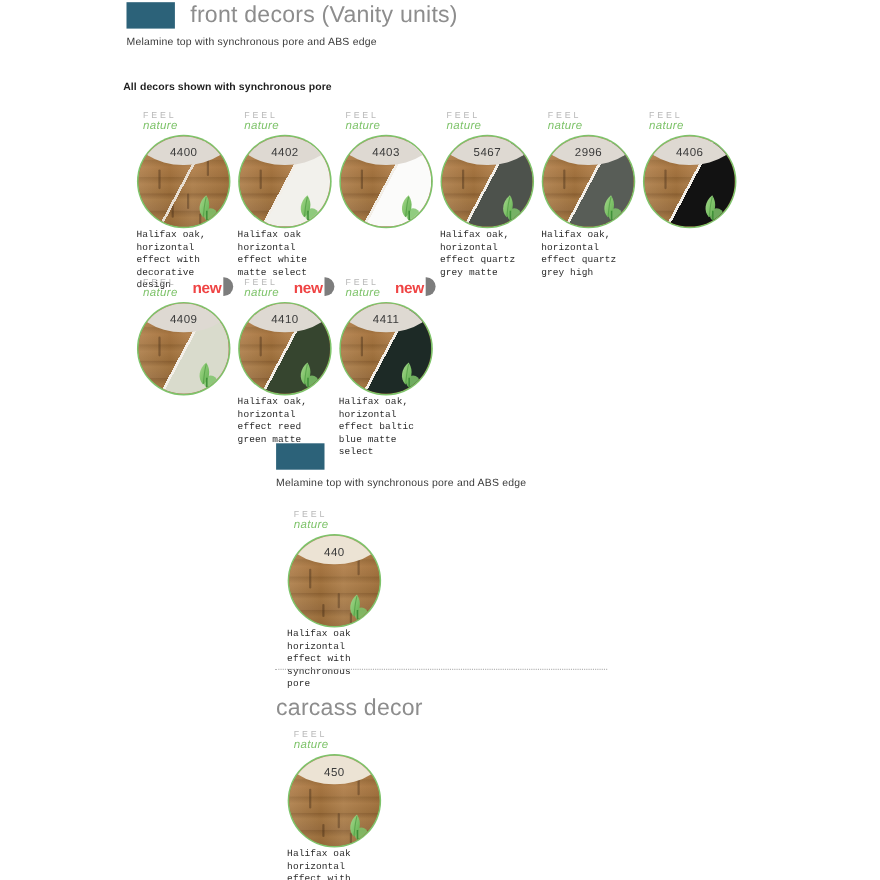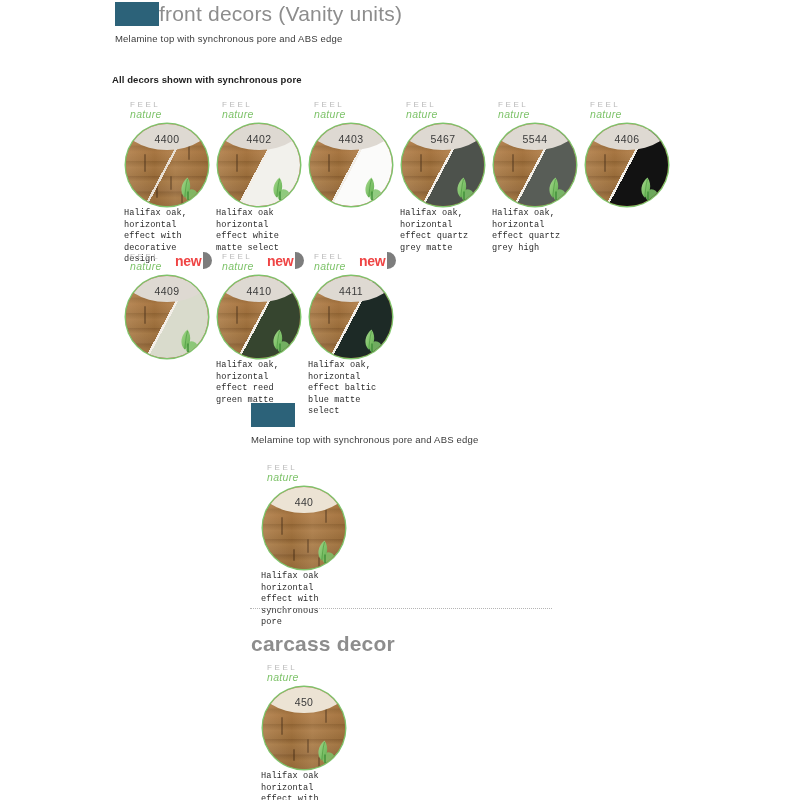--- a/index.html
+++ b/index.html
@@ -7,34 +7,34 @@
     width:800px;height:800px;
     background:#ffffff;
     font-family:"Liberation Sans", sans-serif;
     color:#2b2b2b;
     position:relative;
     overflow:hidden;
   }
   .page{position:relative;width:800px;height:800px;}
 
   
-  .section-head{display:flex;align-items:center;}
+  .section-head{display:flex;align-items:center;gap:14px;}
   .teal-square{width:44px;height:24px;background:#2c6279;flex:0 0 auto;}
   .section-title{
     font-size:21px;font-weight:400;color:#8d8d8d;
     letter-spacing:.2px;white-space:nowrap;
   }
   .section-sub{
     font-size:9.5px;color:#3a3a3a;letter-spacing:.2px;margin-top:7px;
   }
   .note-bold{
     font-size:9.5px;font-weight:bold;color:#1d1d1d;letter-spacing:.1px;
   }
   .plain-title{
-    font-size:21px;font-weight:700;color:#8d8d8d;letter-spacing:.2px;
+    font-size:21px;font-weight:400;color:#8d8d8d;letter-spacing:.2px;
   }
 
   
   .grid{display:flex;}
   .item{width:92px;flex:0 0 auto;position:relative;}
   .feel-logo{height:22px;position:relative;margin-left:6px;}
   .feel-word{
     font-size:8px;color:#b9b9b9;letter-spacing:2.6px;line-height:9px;
     font-weight:400;
   }
@@ -274,21 +274,21 @@
       <div class="circle">
         <div class="wood">
               <span class="grain" style="left:18px;top:30px;height:18px"></span>
               <span class="grain" style="left:44px;top:52px;height:14px"></span>
               <span class="grain" style="left:62px;top:16px;height:20px"></span>
               <span class="grain" style="left:30px;top:62px;height:12px"></span>
               <span class="grain" style="left:55px;top:70px;height:10px"></span>
             </div>
         <div class="panel" style="background:linear-gradient(118deg, transparent 0 50%, #f3efe8 50% 52.2%, #585d57 52.2% 100%);"></div>
         <div class="arc" style="background:#ded9d2;">
-          <span class="num">5544</span>
+          <span class="num">2996</span>
         </div>
         <span class="leaf"><svg viewBox="0 0 24 26" width="24" height="26">
       <defs>
         <linearGradient id="lg" x1="0" y1="0" x2="1" y2="1">
           <stop offset="0%" stop-color="#a6d98c"></stop>
           <stop offset="100%" stop-color="#5fae4e"></stop>
         </linearGradient>
       </defs>
       <circle cx="15.5" cy="19.5" r="6.2" fill="#7ec36a" opacity=".85"></circle>
       <path d="M11.5 1.5 C4.5 7.5 3.5 16 8.5 21.5 C14 18 16.5 9 11.5 1.5 Z" fill="url(#lg)"></path>

